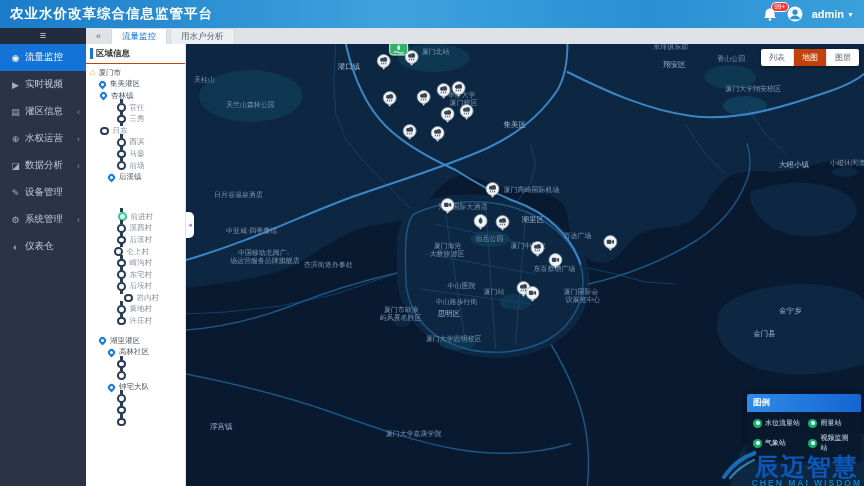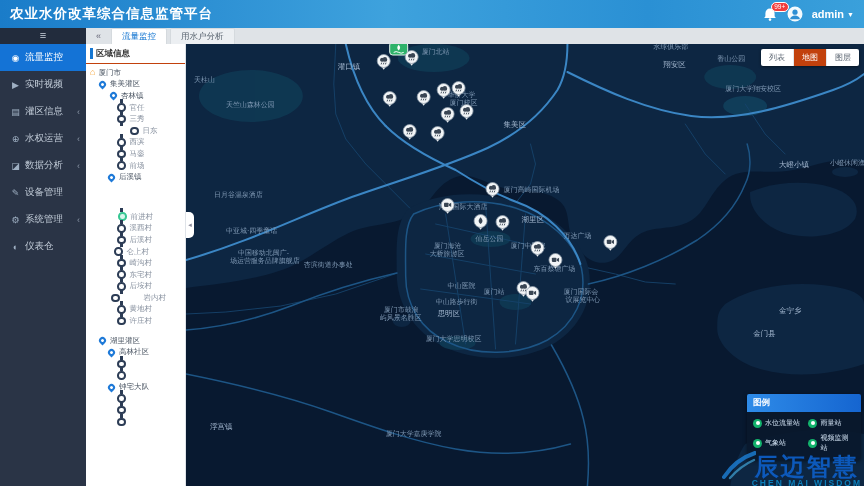--- a/index.html
+++ b/index.html
@@ -146,35 +146,35 @@
         <div class="tree-title">区域信息</div>
         <div class="tree" id="tree">
             <div class="tree-row lvl0" style="padding-left: 4px;">
               <span class="t-home">⌂</span>
               <span>厦门市</span>
             </div>
             <div class="tree-row lvl1" style="padding-left: 13px; text-align: center;">
               <span class="t-pin"></span>
               <span>集美灌区</span>
             </div>
-            <div class="tree-row lvl2" style="padding-left: 24px;">
+            <div class="tree-row lvl2" style="padding-left: 14px;">
               <span class="t-pin"></span>
               <span>杏林镇</span>
             </div>
             <div class="tree-row lvl3" style="padding-left: 31px;">
               <span class="chain-line" style="left: 34px;"></span>
               <span class="t-node"></span>
               <span>官任</span>
             </div>
             <div class="tree-row lvl3" style="padding-left: 31px;">
               <span class="chain-line" style="left: 34px;"></span>
               <span class="t-node"></span>
               <span>三秀</span>
             </div>
-            <div class="tree-row lvl3" style="padding-left: 44px;">
+            <div class="tree-row lvl3" style="padding-left: 14px;">
               <span class="chain-line" style="left: 34px;"></span>
               <span class="t-node"></span>
               <span>日东</span>
             </div>
             <div class="tree-row lvl3" style="padding-left: 31px;">
               <span class="chain-line" style="left: 34px;"></span>
               <span class="t-node"></span>
               <span>西滨</span>
             </div>
             <div class="tree-row lvl3" style="padding-left: 31px;">
@@ -219,21 +219,21 @@
             <div class="tree-row lvl3" style="padding-left: 31px;">
               <span class="chain-line" style="left: 34px;"></span>
               <span class="t-node"></span>
               <span>东宅村</span>
             </div>
             <div class="tree-row lvl3" style="padding-left: 31px;">
               <span class="chain-line" style="left: 34px;"></span>
               <span class="t-node"></span>
               <span>后垵村</span>
             </div>
-            <div class="tree-row lvl3" style="padding-left: 25px; gap: 20px;">
+            <div class="tree-row lvl3" style="padding-left: 38px;">
               <span class="chain-line" style="left: 34px;"></span>
               <span class="t-node"></span>
               <span>岩内村</span>
             </div>
             <div class="tree-row lvl3" style="padding-left: 31px;">
               <span class="chain-line" style="left: 34px;"></span>
               <span class="t-node"></span>
               <span>黄地村</span>
             </div>
             <div class="tree-row lvl3" style="padding-left: 31px;">

